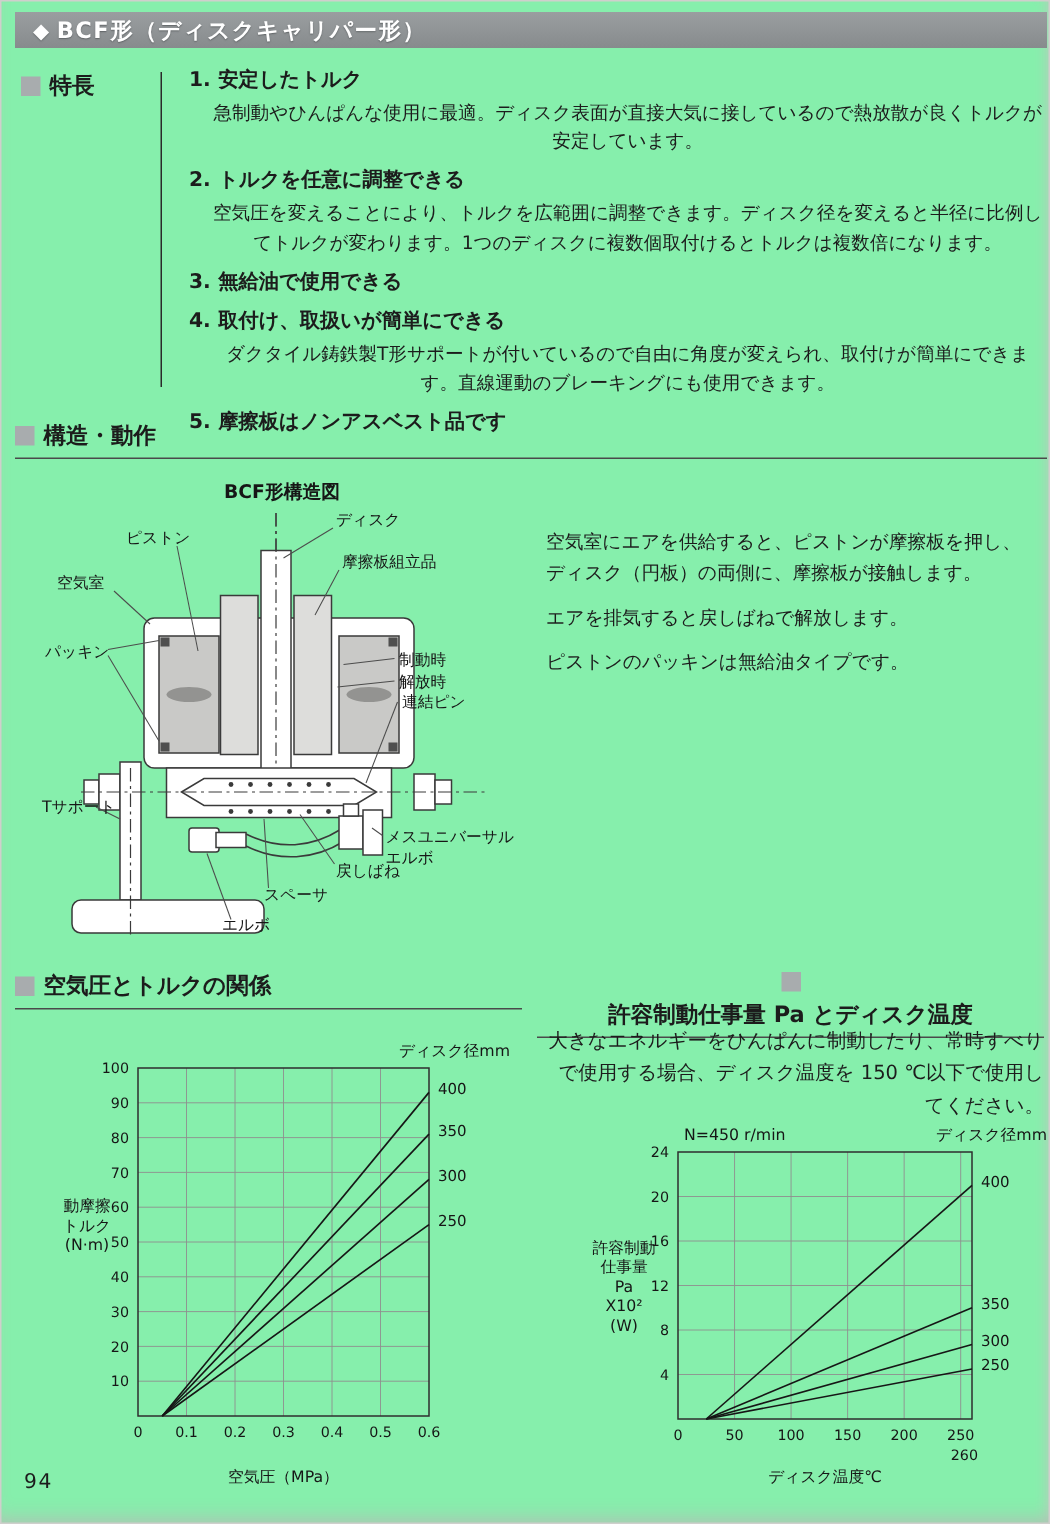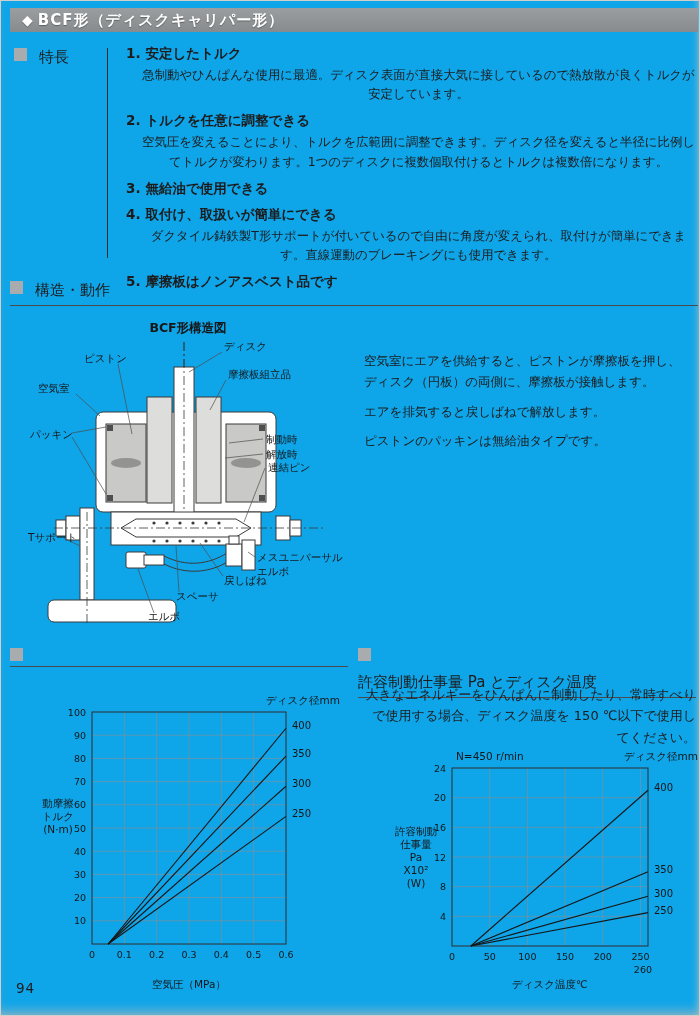--- a/index.html
+++ b/index.html
@@ -1,27 +1,27 @@
 <!DOCTYPE html>
 <html><head>
 <meta charset="utf-8">
 <style>
   html,body{margin:0;padding:0;}
   body{background:#d8d8d6;font-family:"DejaVu Sans","Liberation Sans",sans-serif;}
-  .page{position:relative;width:700px;height:1016px;margin:0 auto;background:#0ea5e9;
+  .page{position:relative;width:700px;height:1016px;margin:0 auto;background:#86efac;
         box-shadow:inset 0 0 0 1px #cfcfcc, inset 0 -10px 14px -8px #b9b9b6, inset -8px 0 10px -8px #c6c6c3;
         overflow:hidden;color:#1c1c1c;}
   
   .header-bar{position:absolute;left:10px;top:8px;width:688px;height:24px;
       background:linear-gradient(#9a9ea0,#878b8d);color:#fff;font-weight:bold;
       font-size:15px;line-height:24px;padding-left:12px;box-sizing:border-box;letter-spacing:1px;
       text-shadow:0 1px 1px #5f6365;}
   .header-bar .dia{margin-right:4px;font-size:14px;}
   
-  .sec-head{display:flex;align-items:flex-start;gap:12px;font-weight:normal;font-size:15px;
+  .sec-head{display:flex;align-items:center;gap:6px;font-weight:bold;font-size:15px;
       border-bottom:1px solid #4a4a4a;padding-bottom:5px;}
   .sec-head.nb{border-bottom:none;padding-bottom:0;}
   .sq{width:13px;height:13px;background:#a8acae;flex:0 0 auto;}
   
   .features{position:absolute;left:10px;top:44px;width:688px;}
   .feat-head{position:absolute;left:4px;top:4px;}
   .feat-divider{position:absolute;left:97px;top:4px;width:1px;height:210px;background:#2a2a2a;}
   .feat-list{margin:0;padding:0 0 0 108px;list-style:none;width:578px;box-sizing:content-box;}
   .feat-list li{margin:0 0 7px 8px;}
   .feat-title{font-weight:bold;font-size:13.5px;line-height:1.45;}
@@ -192,20 +192,21 @@
   </div>
 
   <div class="desc">
     <p>空気室にエアを供給すると、ピストンが摩擦板を押し、ディスク（円板）の両側に、摩擦板が接触します。</p>
     <p>エアを排気すると戻しばねで解放します。</p>
     <p>ピストンのパッキンは無給油タイプです。</p>
   </div>
 
   <div class="lchart-head sec-head">
     <span class="sq"></span>
+    <span>空気圧とトルクの関係</span>
   </div>
 
   <div class="rchart-head sec-head">
     <span class="sq"></span>
     <span>許容制動仕事量 Pa とディスク温度</span>
   </div>
 
   <div class="rnote">
     <p>大きなエネルギーをひんぱんに制動したり、常時すべりで使用する場合、ディスク温度を 150 ℃以下で使用してください。</p>
   </div>

